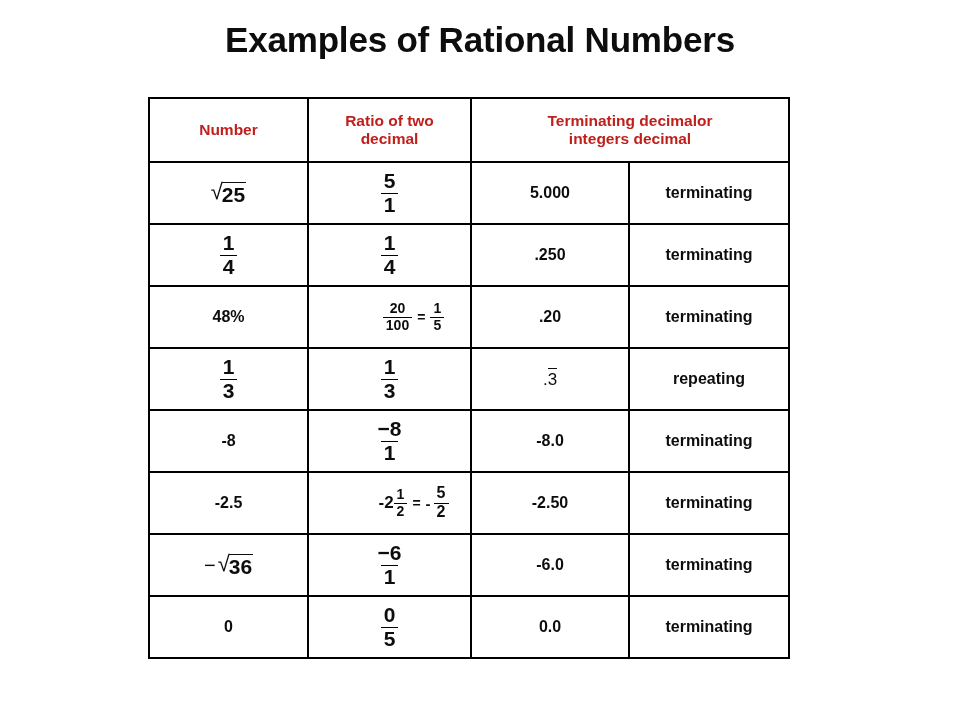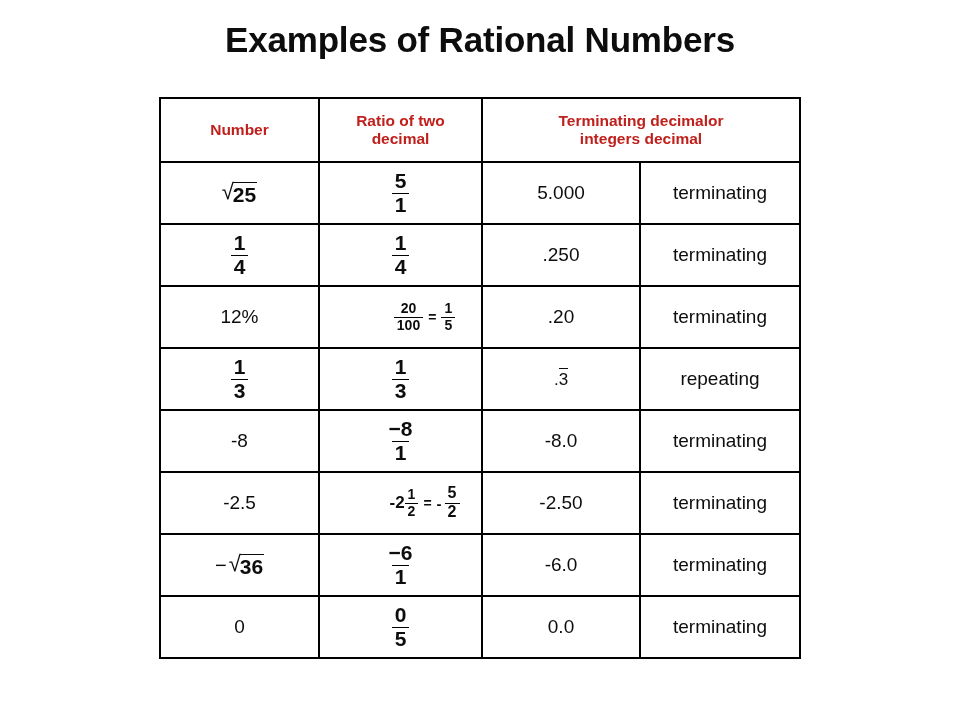--- a/index.html
+++ b/index.html
@@ -29,21 +29,21 @@
     font-size: 35px;
     font-weight: bold;
     color: #0d0d0d;
     letter-spacing: -0.2px;
     white-space: nowrap;
   }
 
   
   .rational-table {
     position: absolute;
-    left: 159px;
+    left: 148px;
     top: 97px;
     width: 640px;
     border-collapse: collapse;
     table-layout: fixed;
     background: #737373;
   }
 
   .rational-table td {
     border: 2.5px solid #000000;
     padding: 0;
@@ -79,22 +79,22 @@
   .cell-inner {
     display: flex;
     align-items: center;
     justify-content: center;
     height: 100%;
     width: 100%;
   }
 
   
   .plain {
-    font-size: 19px;
-    font-weight: normal;
+    font-size: 16px;
+    font-weight: bold;
   }
 
   
   .frac {
     display: inline-flex;
     flex-direction: column;
     align-items: center;
     line-height: 1.04;
     font-weight: bold;
     vertical-align: middle;
@@ -260,21 +260,21 @@
         <td>
           <div class="cell-inner">
             <span class="plain">terminating</span>
           </div>
         </td>
       </tr>
 
       <tr class="data">
         <td>
           <div class="cell-inner">
-            <span class="plain">12%</span>
+            <span class="plain">48%</span>
           </div>
         </td>
         <td>
           <div class="cell-inner">
             <span class="expr">
               <span class="frac f-sm">
                 <span class="num">20</span>
                 <span class="den">100</span>
               </span>
               <span class="eq">=</span>

